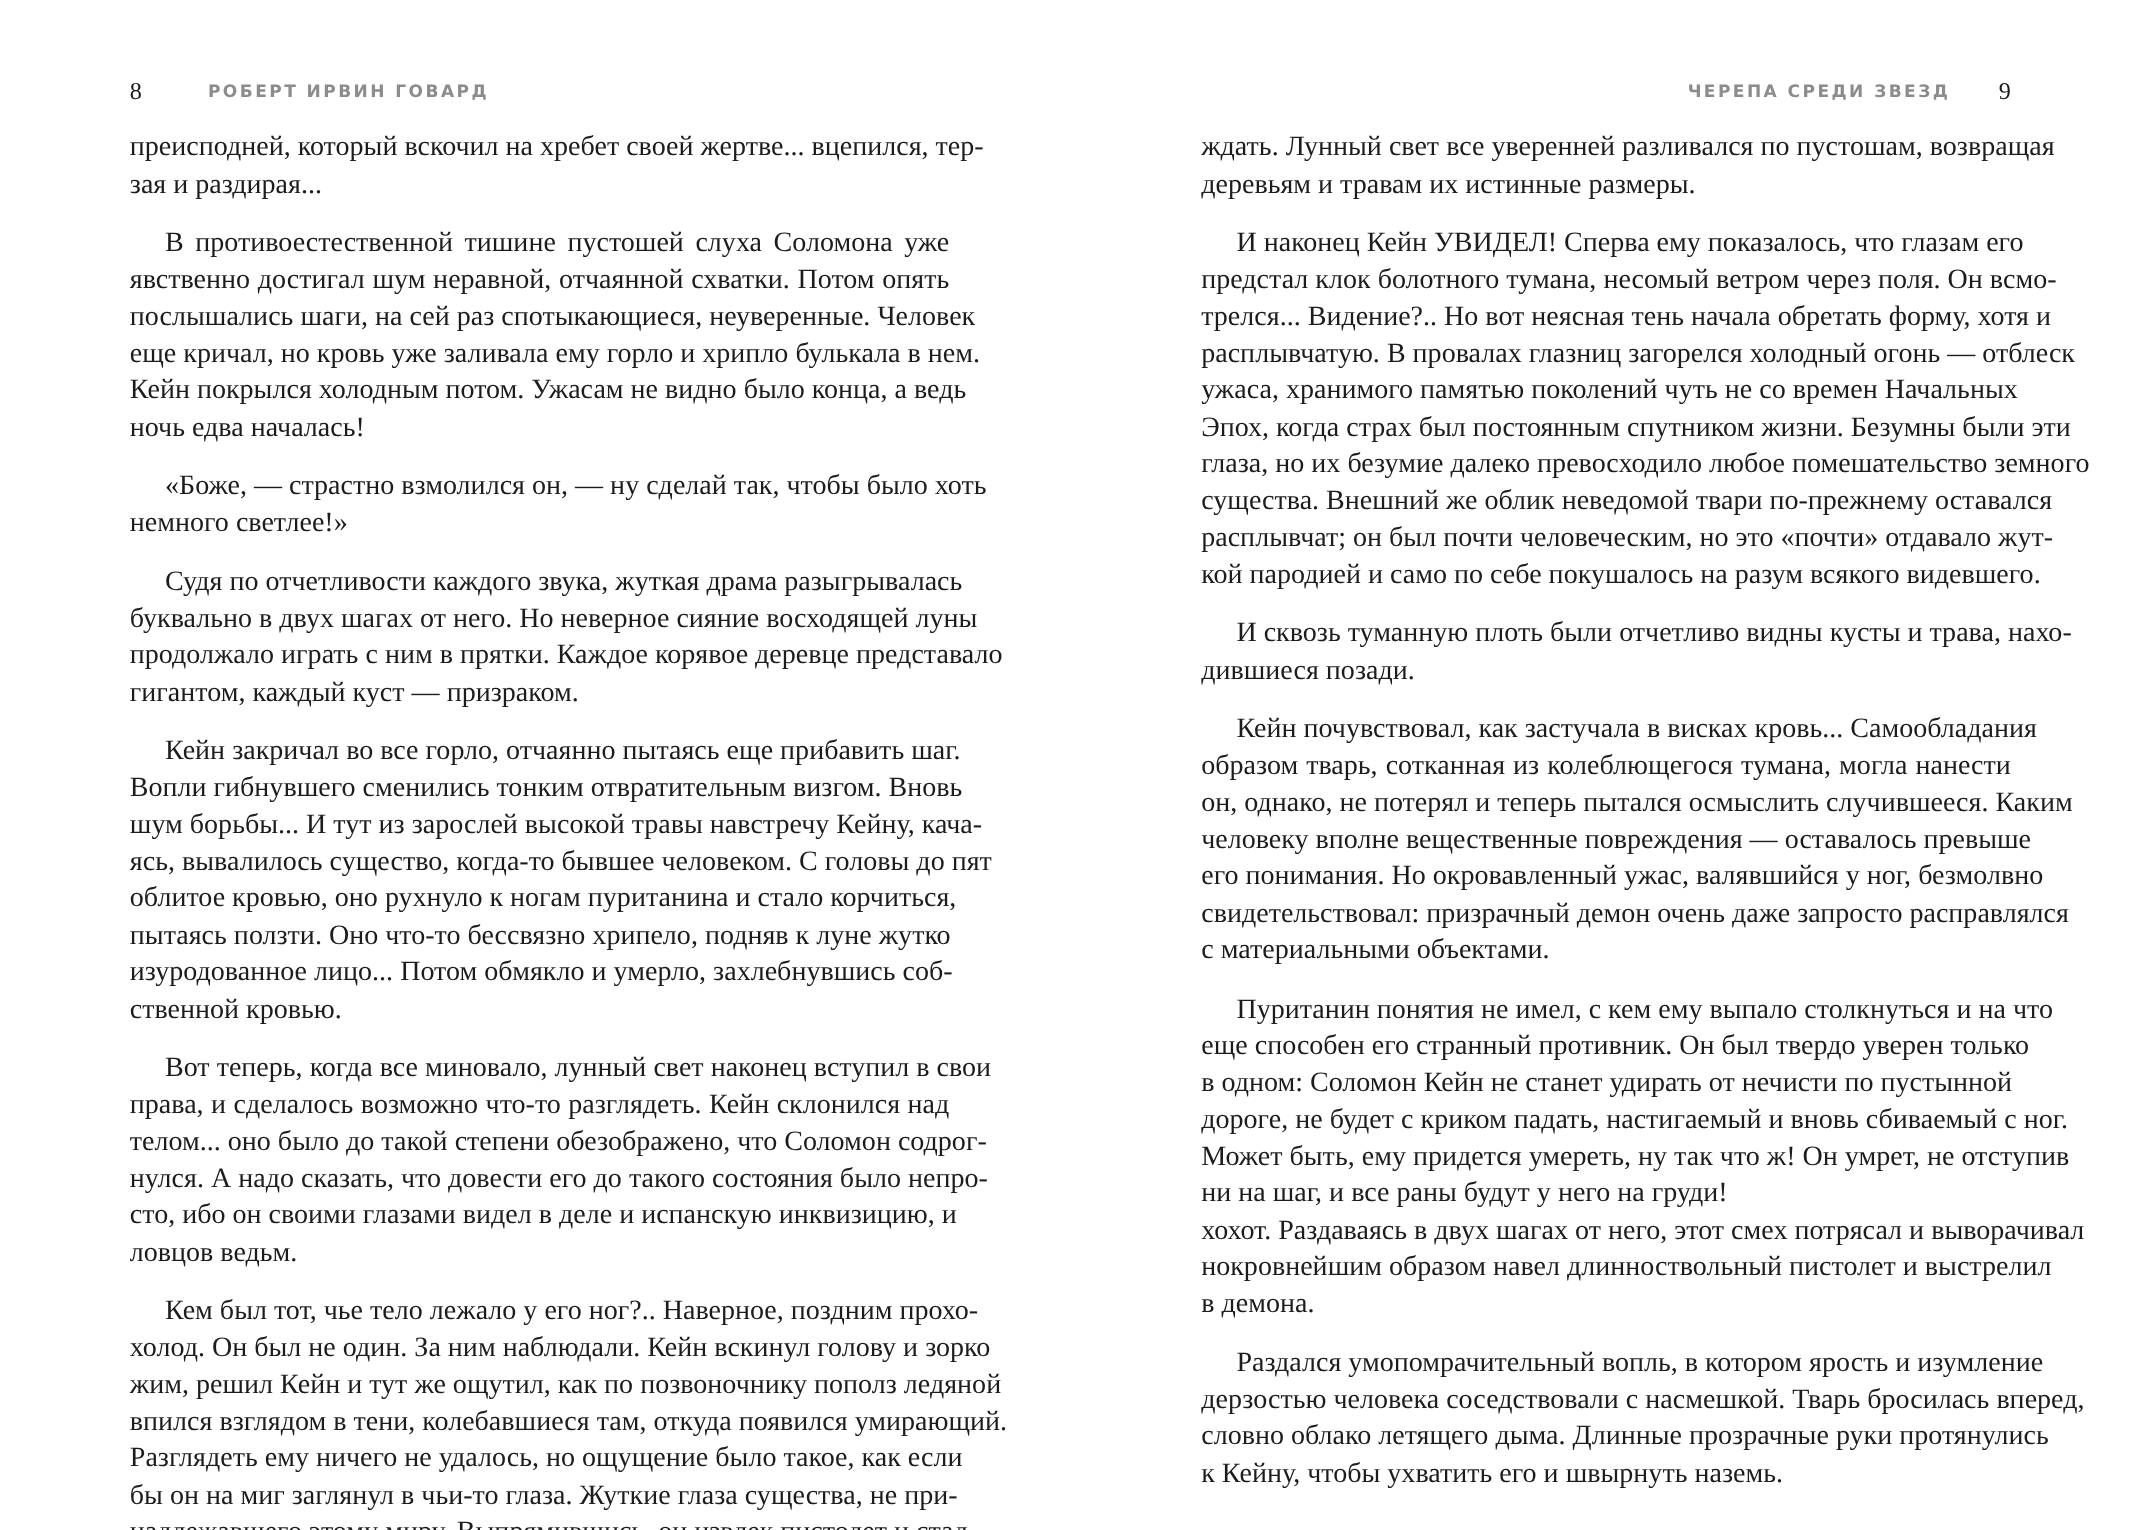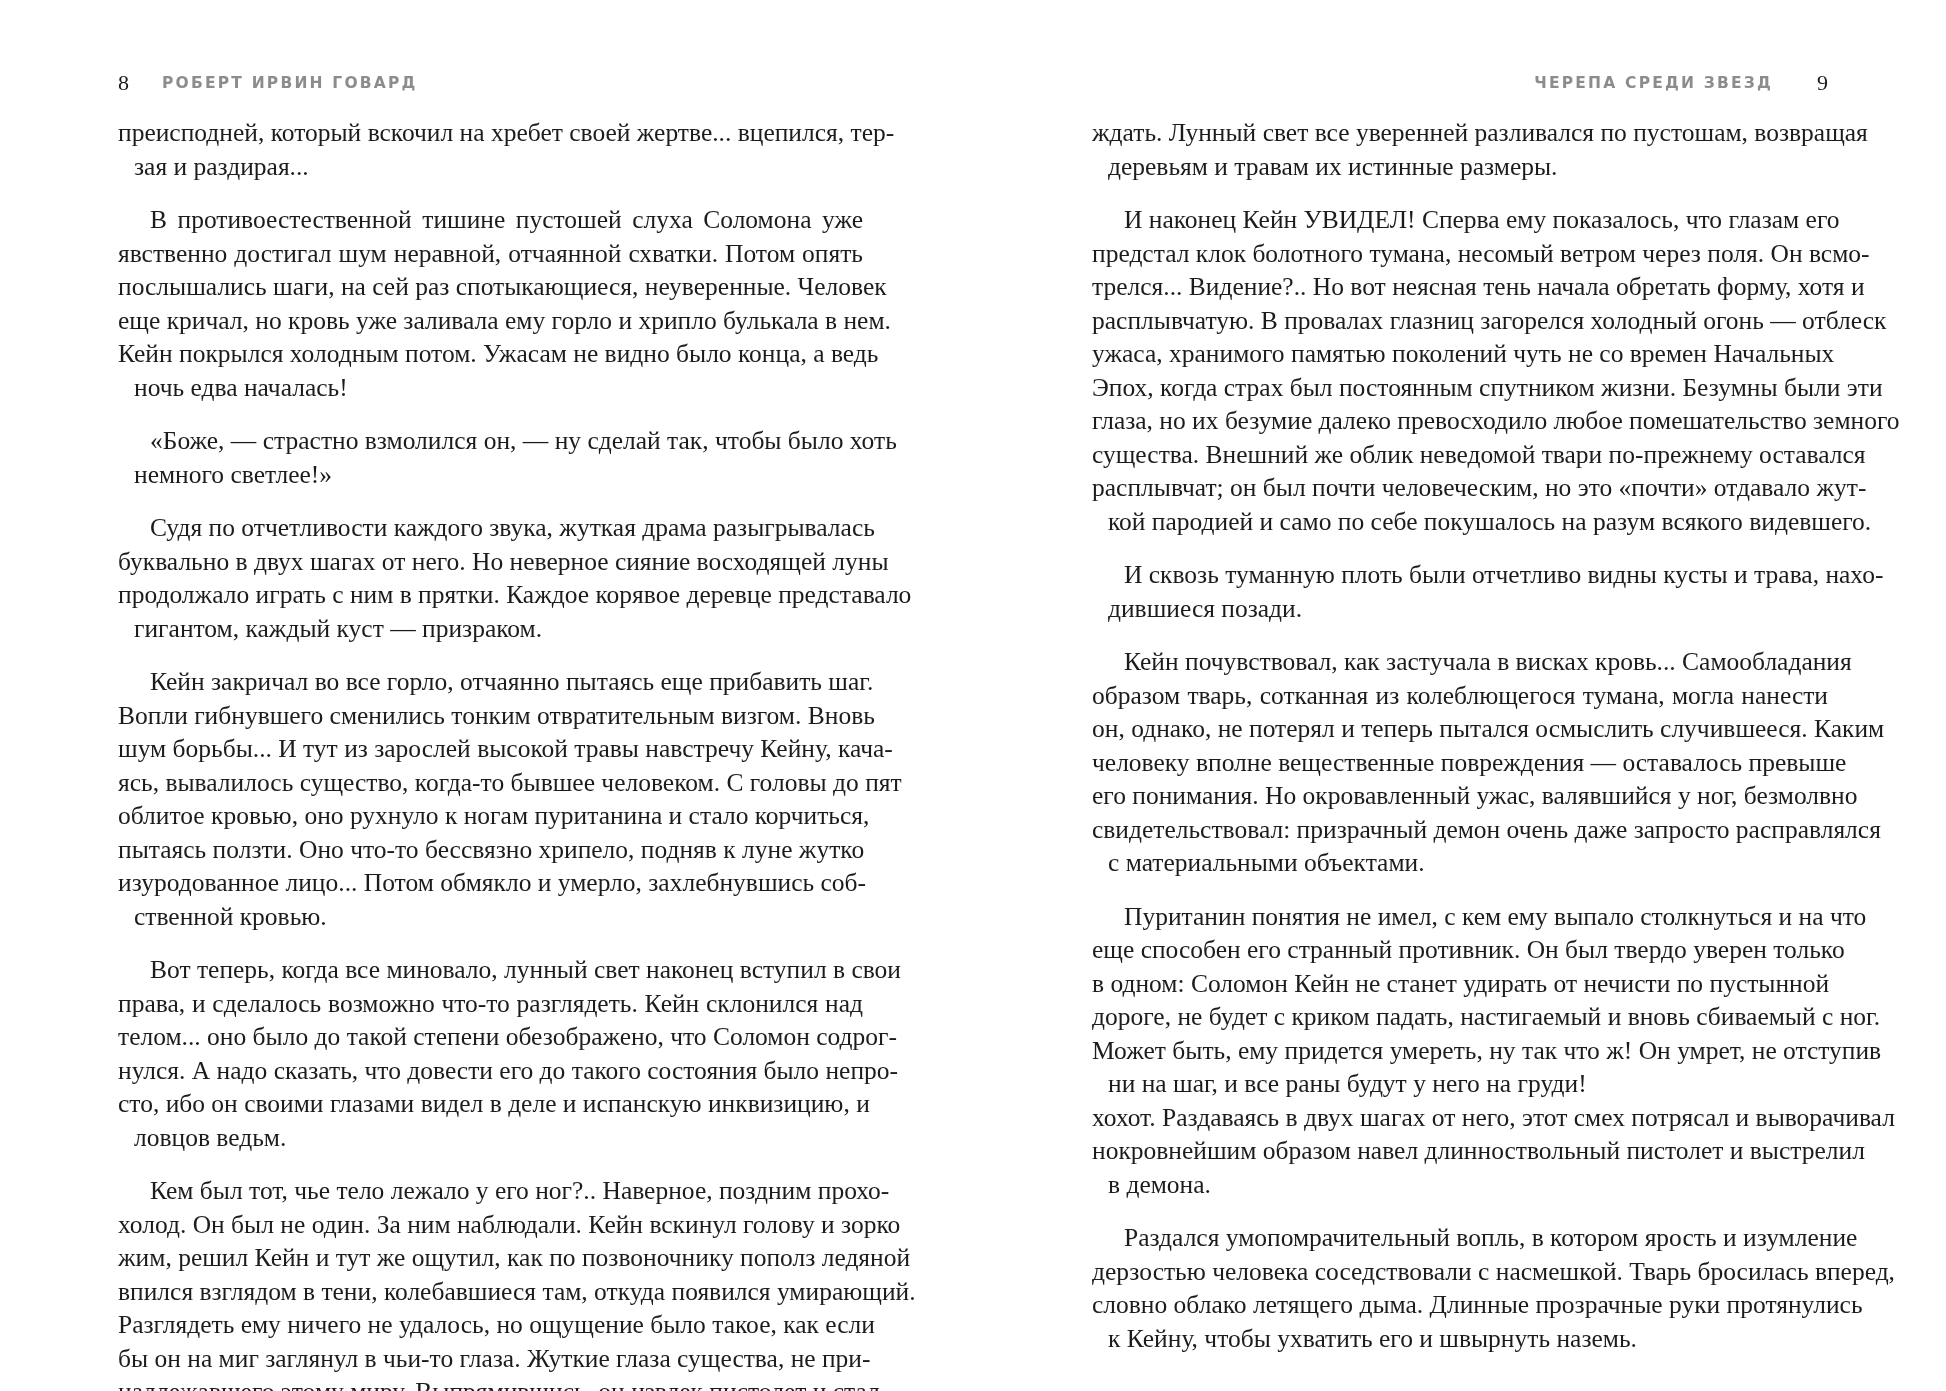--- a/index.html
+++ b/index.html
@@ -4,27 +4,27 @@
 <style>
   html, body { margin: 0; padding: 0; background: #ffffff; }
   body { width: 1946px; height: 1391px; position: relative; overflow: hidden; }
   .page { position: absolute; top: 0; height: 1391px; }
   .page-left { left: 118px; width: 745px; }
   .page-right { left: 1092px; width: 736px; }
   .running-head { position: absolute; top: 66px; left: 0; right: 0; height: 34px; display: flex; align-items: center; }
   .folio { font-family: "Liberation Serif", "DejaVu Serif", serif; font-size: 22px; color: #1a1a1a; }
   .head-title { font-family: "DejaVu Sans", "Liberation Sans", sans-serif; font-weight: bold; font-size: 15.5px; letter-spacing: 2.2px; color: #8c8c8c; }
   .page-left .running-head .folio { position: absolute; left: 0; }
-  .page-left .running-head .head-title { position: absolute; left: 44px; }
+  .page-left .running-head .head-title { position: absolute; left: 71px; }
   .page-right .running-head .folio { position: absolute; right: 0; }
   .page-right .running-head .head-title { position: absolute; right: 55px; }
   .body-text { position: absolute; top: 116px; left: 0; right: 0; }
   .line { font-family: "Liberation Serif", "DejaVu Serif", serif; font-size: 25.5px; line-height: 33.5px; height: 33.5px; color: #1c1c1c; white-space: nowrap; text-align: justify; text-align-last: justify; overflow: visible; }
   .line.indent { padding-left: 32px; margin-top: 20px; }
-  .line.last { text-align-last: left; margin-left: 16px; }
+  .line.last { text-align-last: left; }
 </style>
 </head>
 <body>
 
 <div class="page page-left">
   <div class="running-head">
     <span class="folio">8</span>
     <span class="head-title">РОБЕРТ ИРВИН ГОВАРД</span>
   </div>
   <div class="body-text">

